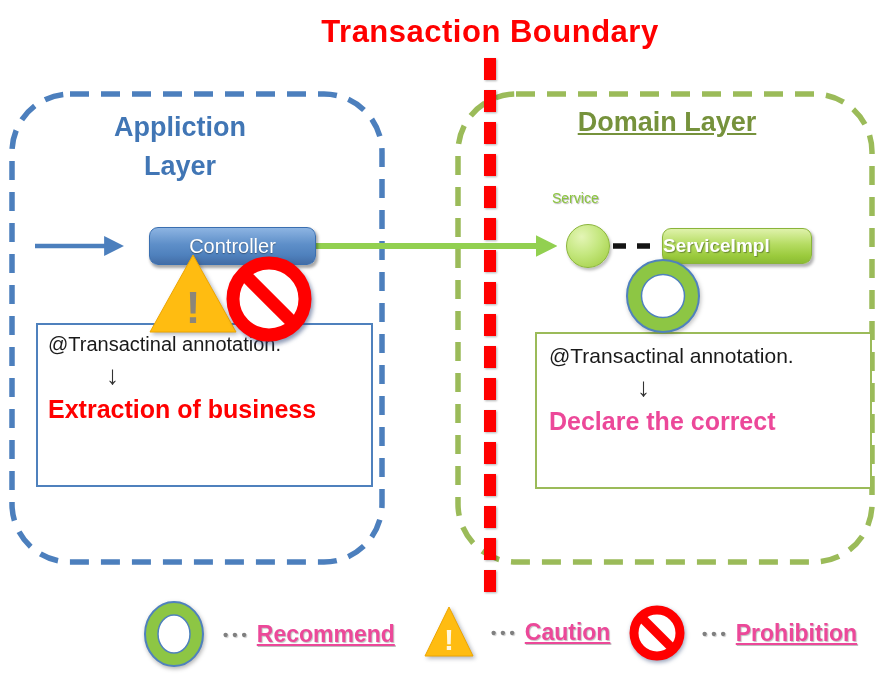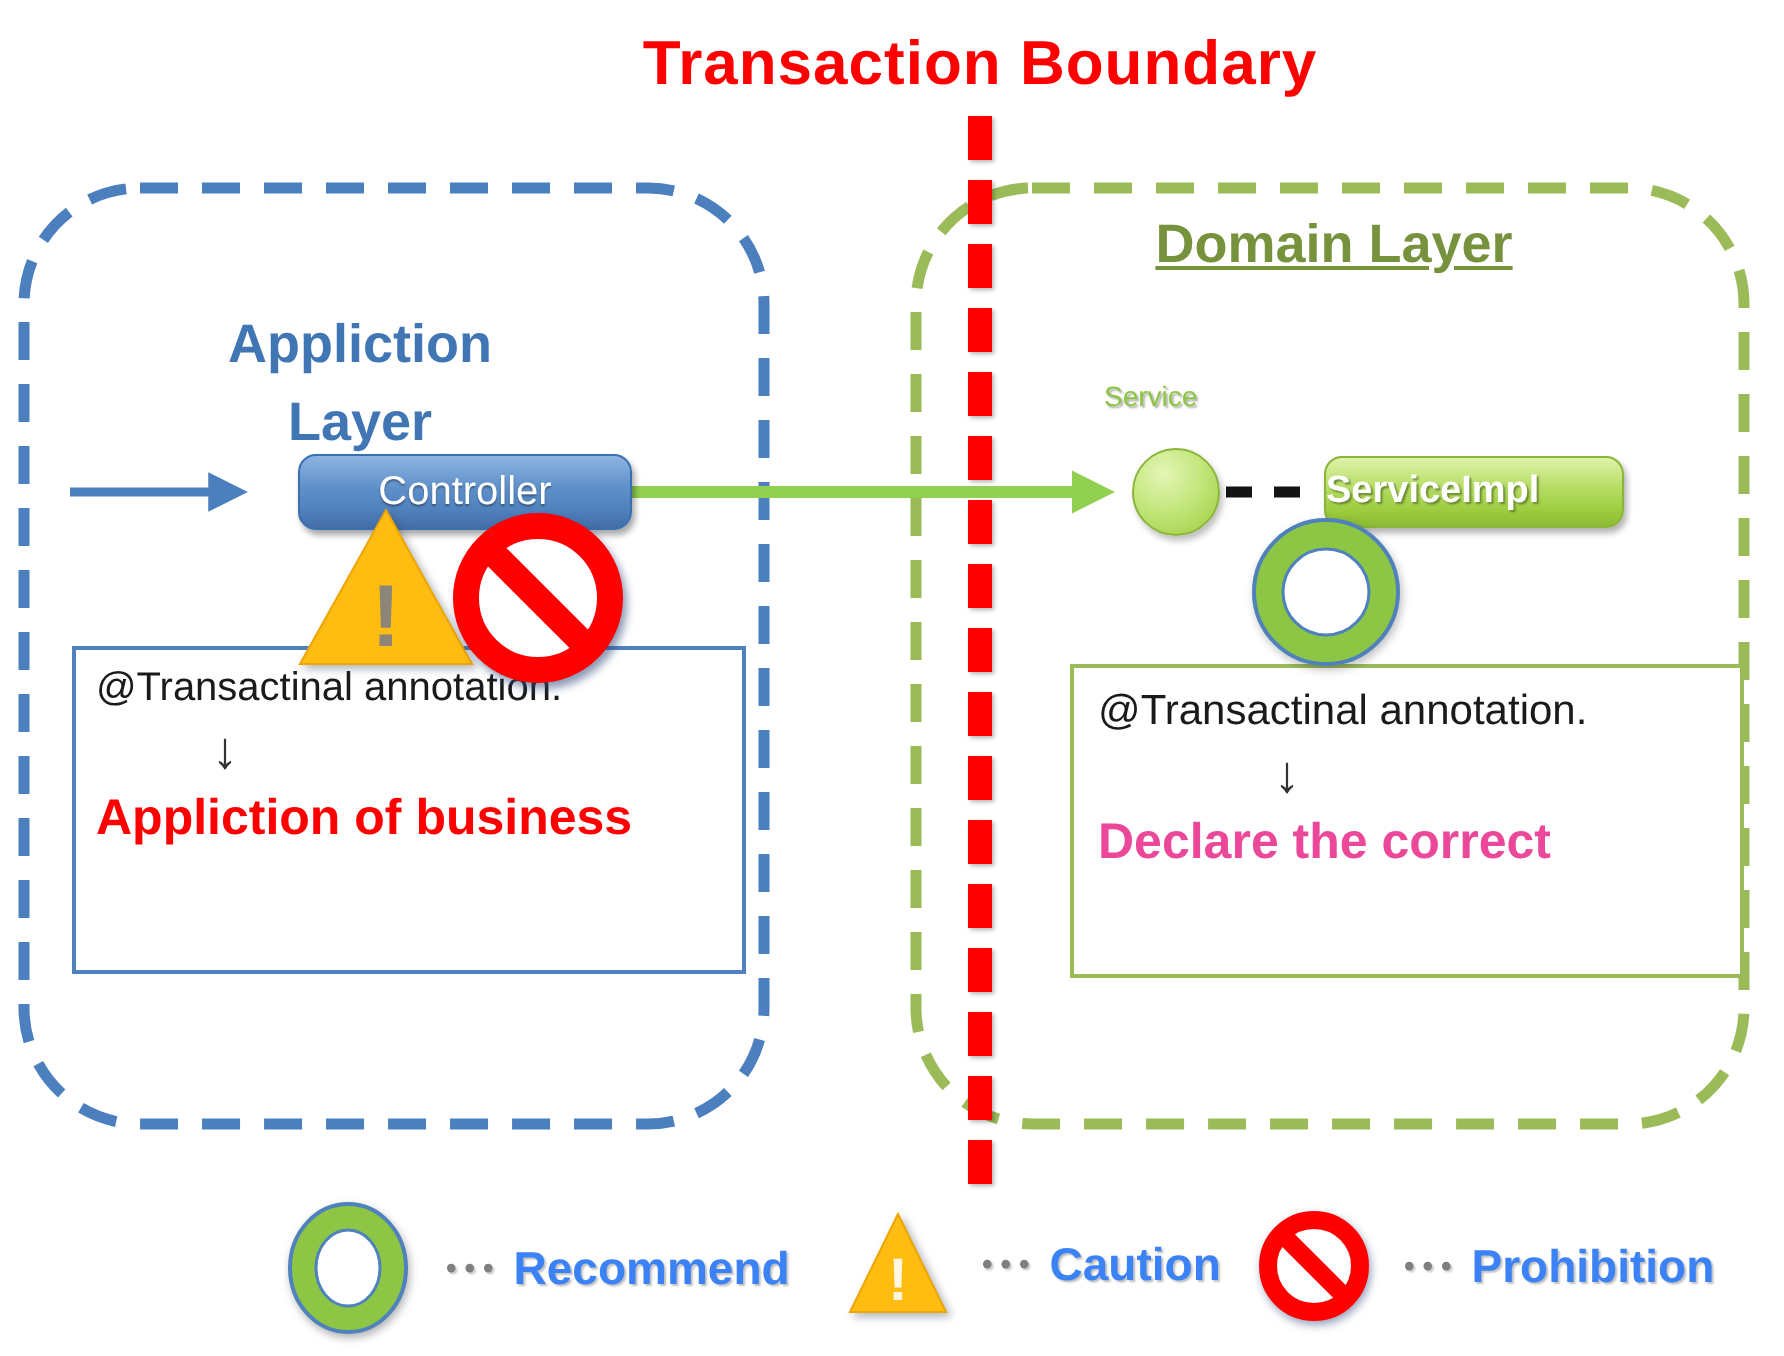--- a/index.html
+++ b/index.html
@@ -11,21 +11,21 @@
   .abs { position:absolute; }
 
   #title {
     left:190px; top:14px; width:600px; text-align:center;
     font-size:31px; font-weight:700; color:#ff0000; letter-spacing:0.5px;
   }
 
   #bg-svg { left:0; top:0; }
 
   .layer-label { text-align:center; font-weight:700; }
-  #app-label { left:55px; top:108px; width:250px; font-size:27px; color:#4176B5; line-height:39px;margin-top:45px; }
+  #app-label { left:55px; top:108px; width:250px; font-size:27px; color:#4176B5; line-height:39px; }
   #domain-label { left:527px; top:107px; width:280px; font-size:27px; color:#76923C;text-decoration:underline; }
 
   #controller {
     left:133px; top:227px; width:167px; height:38px; border-radius:9px;
     background:linear-gradient(to bottom,#8db4e2 0%,#5e8fc9 45%,#4f81bd 75%,#436da6 100%);
     border:1px solid #3a6fb0; box-shadow:1.5px 2.5px 3px rgba(0,0,0,.35);
     color:#fff; font-size:20px; text-align:center; line-height:36px;
     text-shadow:0 1px 1px rgba(0,0,0,.35);
     margin-left:16px;
   }
@@ -72,22 +72,23 @@
 
   .legend-item { display:flex; align-items:center; }
   #legend-recommend { left:141px; top:599px; }
   #legend-caution { left:423px; top:604px; }
   #legend-prohibition { left:628px; top:604px; }
   .legend-dots {
     font-size:15px; font-weight:700; color:#7f7f7f; letter-spacing:4px;
     margin:0 6px 0 16px; text-shadow:1px 1px 1px rgba(0,0,0,.2);
   }
   .legend-label {
-    font-size:23px; font-weight:700; color:#3b82f6;
+    font-size:23px; font-weight:700; color:#ec4899;
     text-shadow:1px 1px 1px rgba(0,0,0,.25);
+    text-decoration:underline;
   }
   svg text { font-family:"Liberation Sans", sans-serif; }
 </style>
 </head>
 <body>
 
 <div id="canvas">
 
   <svg id="bg-svg" class="abs" width="892" height="678" viewBox="0 0 892 678">
     <defs>
@@ -122,21 +123,21 @@
 
   <div id="controller" class="abs">Controller</div>
   <div id="service-label" class="abs">Service</div>
   <div id="service-circle" class="abs"></div>
   <div id="serviceimpl" class="abs">ServiceImpl</div>
 
   <div id="app-note" class="abs note-box">
     <div class="note-annotation">@Transactinal annotation.</div>
     <div class="note-arrow">↓</div>
     <div class="note-conclusion">
-      <span style="display:block">Appliction of business</span>
+      <span style="display:block">Extraction of business</span>
     </div>
   </div>
 
   <div id="domain-note" class="abs note-box">
     <div class="note-annotation">@Transactinal annotation.</div>
     <div class="note-arrow">↓</div>
     <div class="note-conclusion">
       <span style="display:block">Declare the correct</span>
     </div>
   </div>

